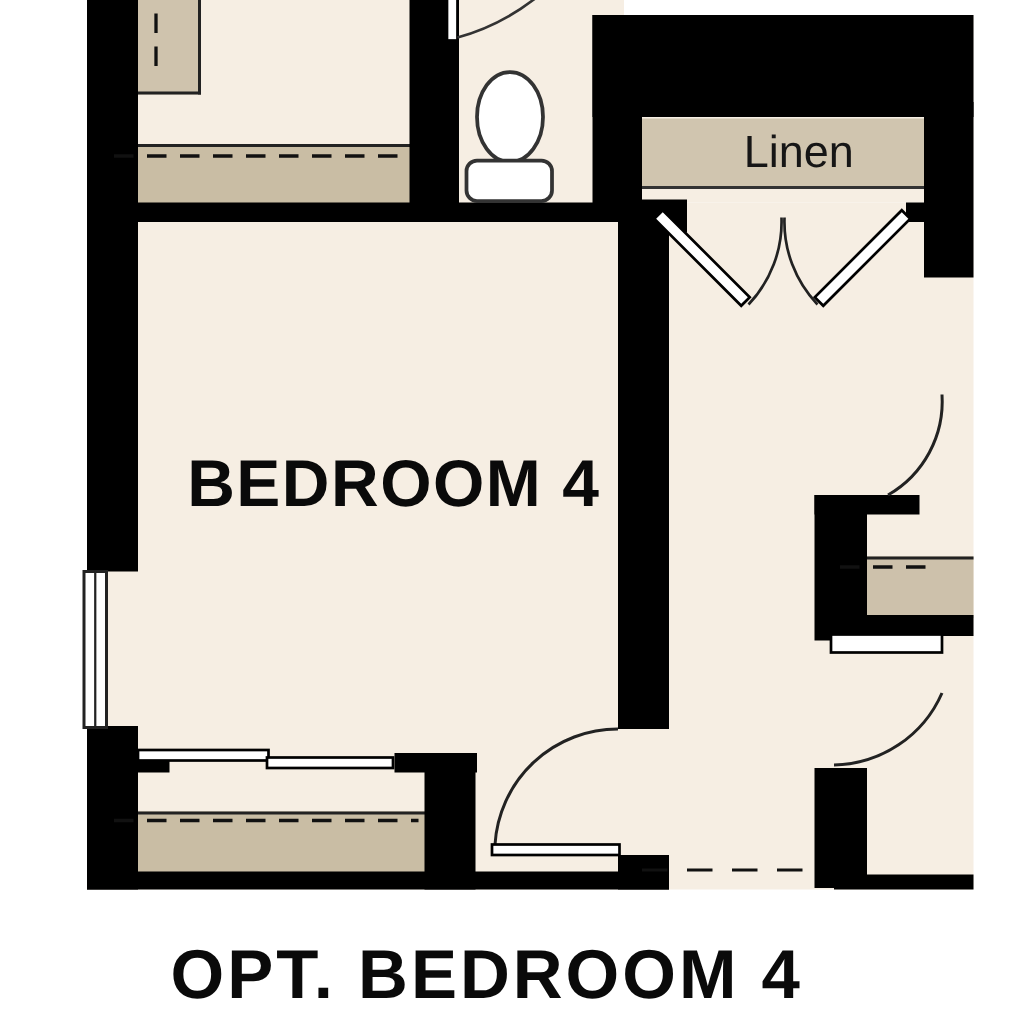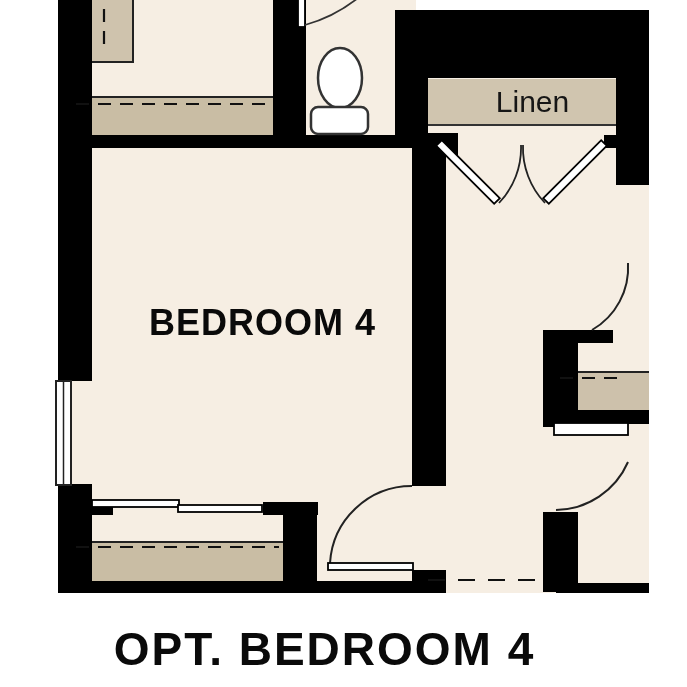--- a/index.html
+++ b/index.html
@@ -11,21 +11,21 @@
   .floor{background:#f6eee3;}
   .wall{background:#000000;}
   .label{color:#0a0a0a;text-align:center;white-space:nowrap;}
   svg.overlay{position:absolute;left:0;top:0;}
   .linen-label{
     left:407px;top:79px;width:209px;height:45px;line-height:45px;
     font-size:30px;font-weight:400;color:#161616;
   }
   .bedroom-label{
     left:71px;top:298px;width:341px;height:50px;line-height:50px;
-    font-size:36px;font-weight:700;letter-spacing:1px;
+    font-size:44px;font-weight:700;letter-spacing:1px;
   }
   .caption-label{
     left:0px;top:622px;width:607px;height:54px;line-height:54px;
     font-size:46px;font-weight:700;letter-spacing:2px;
   }
 </style>
 </head>
 <body>
 
 <div class="canvas">

